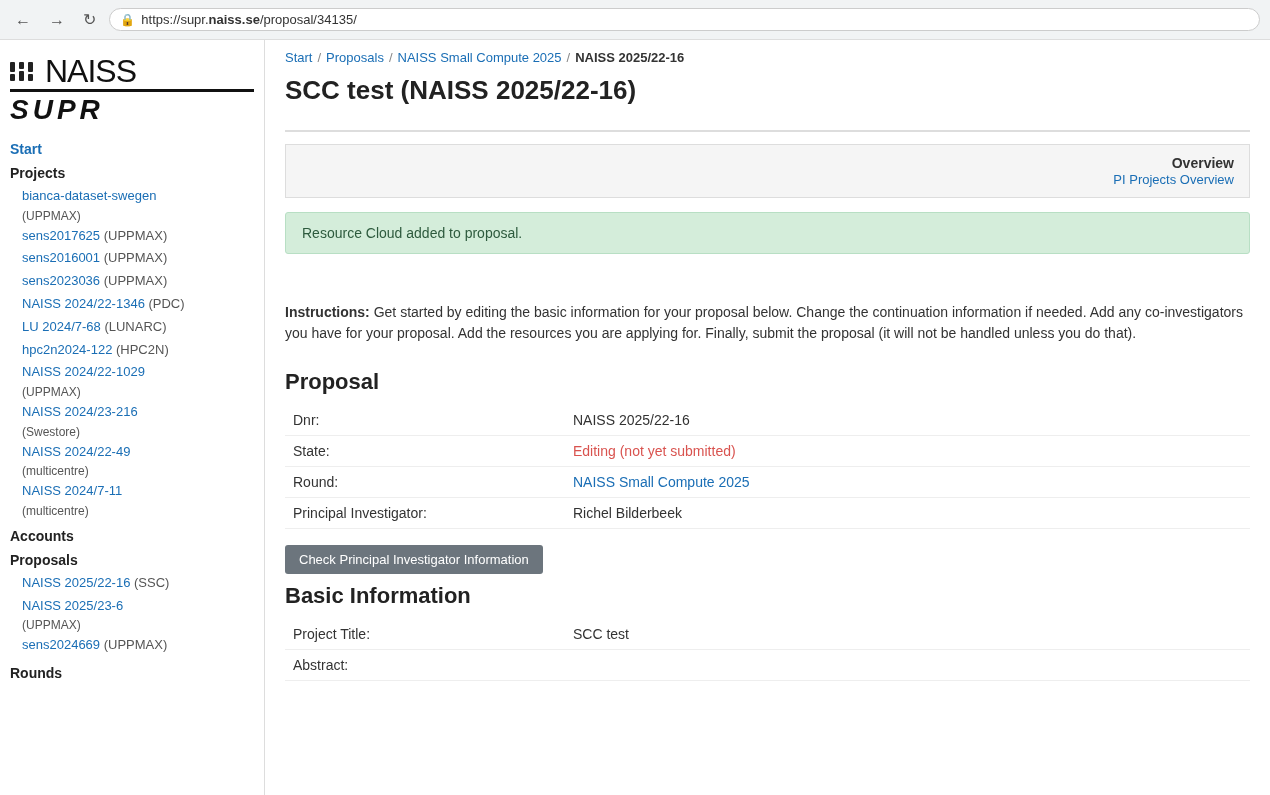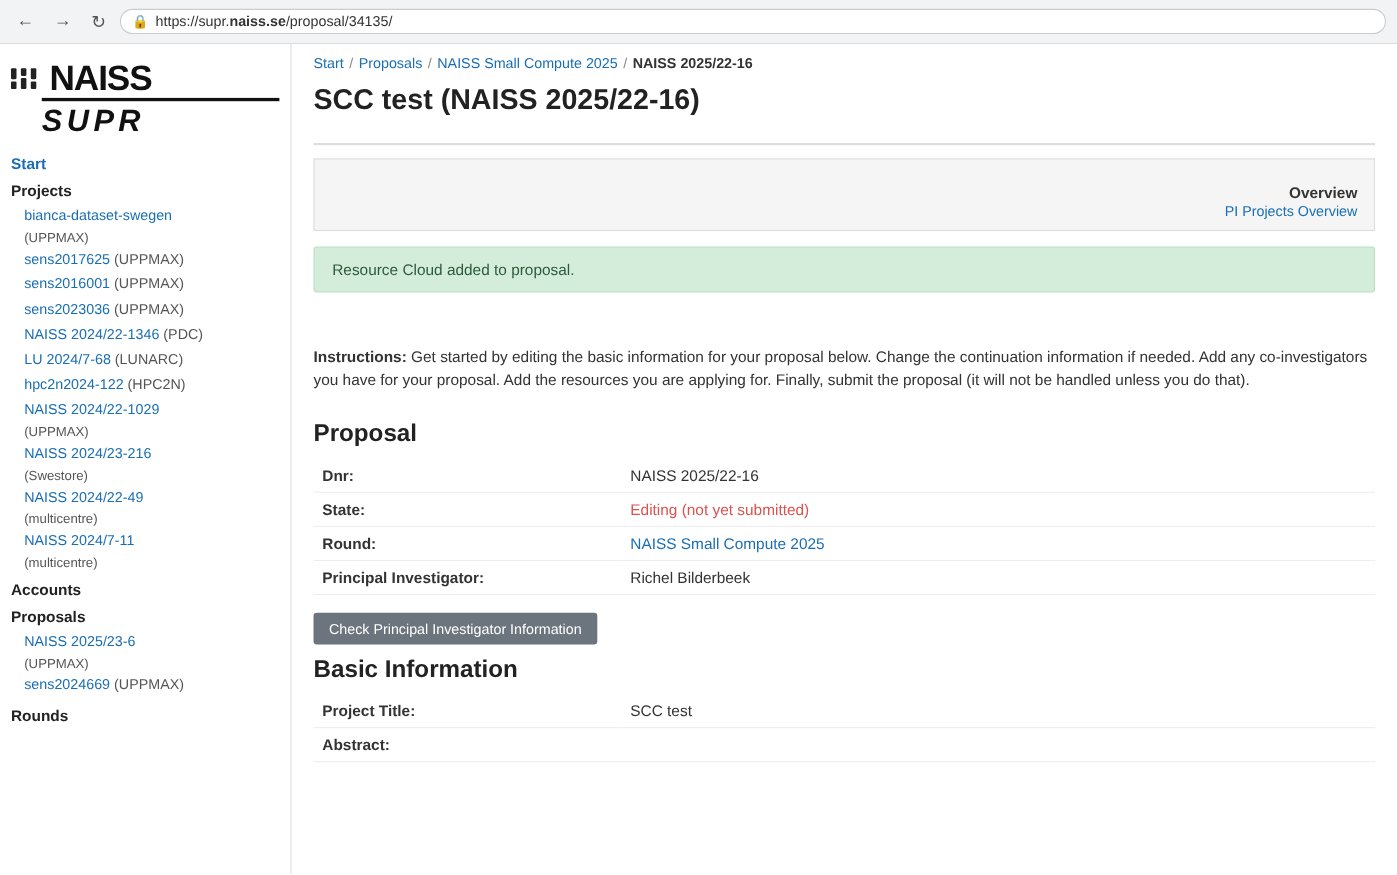--- a/index.html
+++ b/index.html
@@ -129,21 +129,20 @@
       display: flex;
       justify-content: flex-end;
       align-items: center;
     }
     .overview-inner { text-align: right; }
     .overview-label {
       font-weight: bold;
       font-size: 14px;
       color: #333;
       display: block;
-      margin-top: 12px;
     }
     .overview-link {
       color: #1a6eb5;
       text-decoration: none;
       font-size: 13px;
     }
 
     
     .alert-box {
       background: #d4edda;
@@ -180,21 +179,21 @@
       border-collapse: collapse;
       margin-bottom: 16px;
     }
     .info-table td {
       padding: 7px 8px;
       border-bottom: 1px solid #eee;
       font-size: 14px;
       vertical-align: top;
     }
     .info-table td:first-child {
-      font-weight: bold;
+      font-weight: normal;
       color: #333;
       width: 280px;
       white-space: nowrap;
     }
     .info-table td:last-child {
       color: #333;
     }
     .link-cell { color: #1a6eb5; text-decoration: none; }
     .editing-text { color: #d9534f; }
 
@@ -238,23 +237,23 @@
           </div>
           <div style="display:flex; flex-direction:column; gap:2px; margin-right:2px;">
             <div style="width:5px;height:7px;background:#222;border-radius:1px;"></div>
             <div style="width:5px;height:10px;background:#222;border-radius:1px;"></div>
           </div>
           <div style="display:flex; flex-direction:column; gap:2px; margin-right:4px;">
             <div style="width:5px;height:10px;background:#222;border-radius:1px;"></div>
             <div style="width:5px;height:7px;background:#222;border-radius:1px;"></div>
           </div>
         </div>
-        <span style="font-size:32px; font-weight:700; letter-spacing:-1px; color:#111; line-height:1;">NAISS</span>
+        <span style="font-size:32px; font-weight:400; letter-spacing:-1px; color:#111; line-height:1;">NAISS</span>
       </div>
-      <div style="font-size:28px; font-weight:900; letter-spacing:4px; color:#111; border-top:3px solid #111; padding-top:2px; margin-top:2px; font-style:italic;margin-left:28px;">SUPR</div>
+      <div style="font-size:28px; font-weight:900; letter-spacing:4px; color:#111; border-top:3px solid #111; padding-top:2px; margin-top:2px; font-style:italic;">SUPR</div>
     </div>
 
     <a class="sidebar-start-link">Start</a>
     <div class="sidebar-section-label">Projects</div>
 
     <a class="sidebar-link">bianca-dataset-swegen</a>
     <span class="sidebar-meta">(UPPMAX)</span>
 
     <a class="sidebar-link">sens2017625 <span style="color:#555;">(UPPMAX)</span></a>
 
@@ -277,20 +276,21 @@
     <a class="sidebar-link">NAISS 2024/22-49</a>
     <span class="sidebar-meta">(multicentre)</span>
 
     <a class="sidebar-link">NAISS 2024/7-11</a>
     <span class="sidebar-meta">(multicentre)</span>
 
     <div class="sidebar-section-label">Accounts</div>
 
     <div class="sidebar-section-label">Proposals</div>
 
+    <a class="sidebar-link">NAISS 2025/22-16 <span style="color:#555;">(SSC)</span></a>
 
     <a class="sidebar-link">NAISS 2025/23-6</a>
 
     <span class="sidebar-meta">(UPPMAX)</span>
 
     <a class="sidebar-link">sens2024669 <span style="color:#555;">(UPPMAX)</span></a>
 
     <div class="sidebar-section-label">Rounds</div>
   </div>
 

